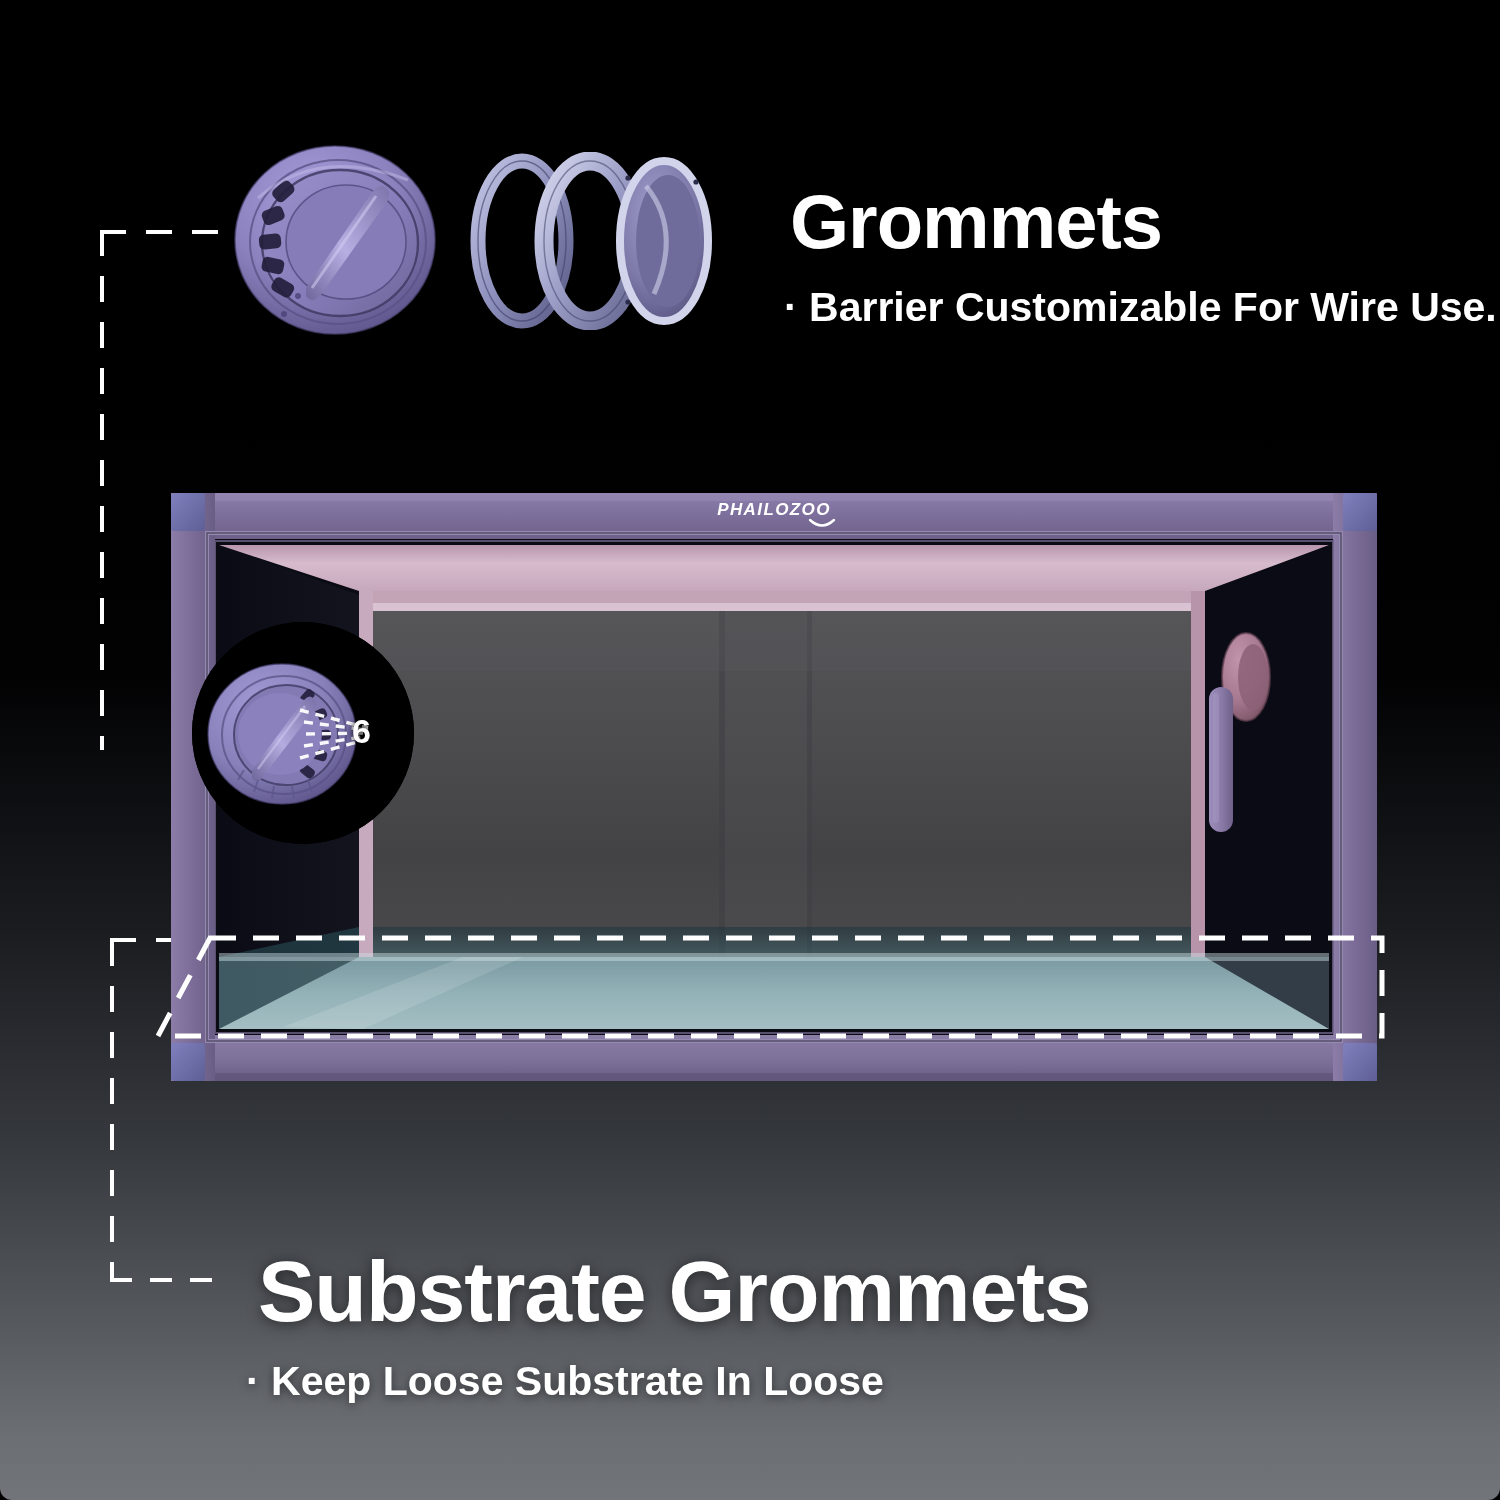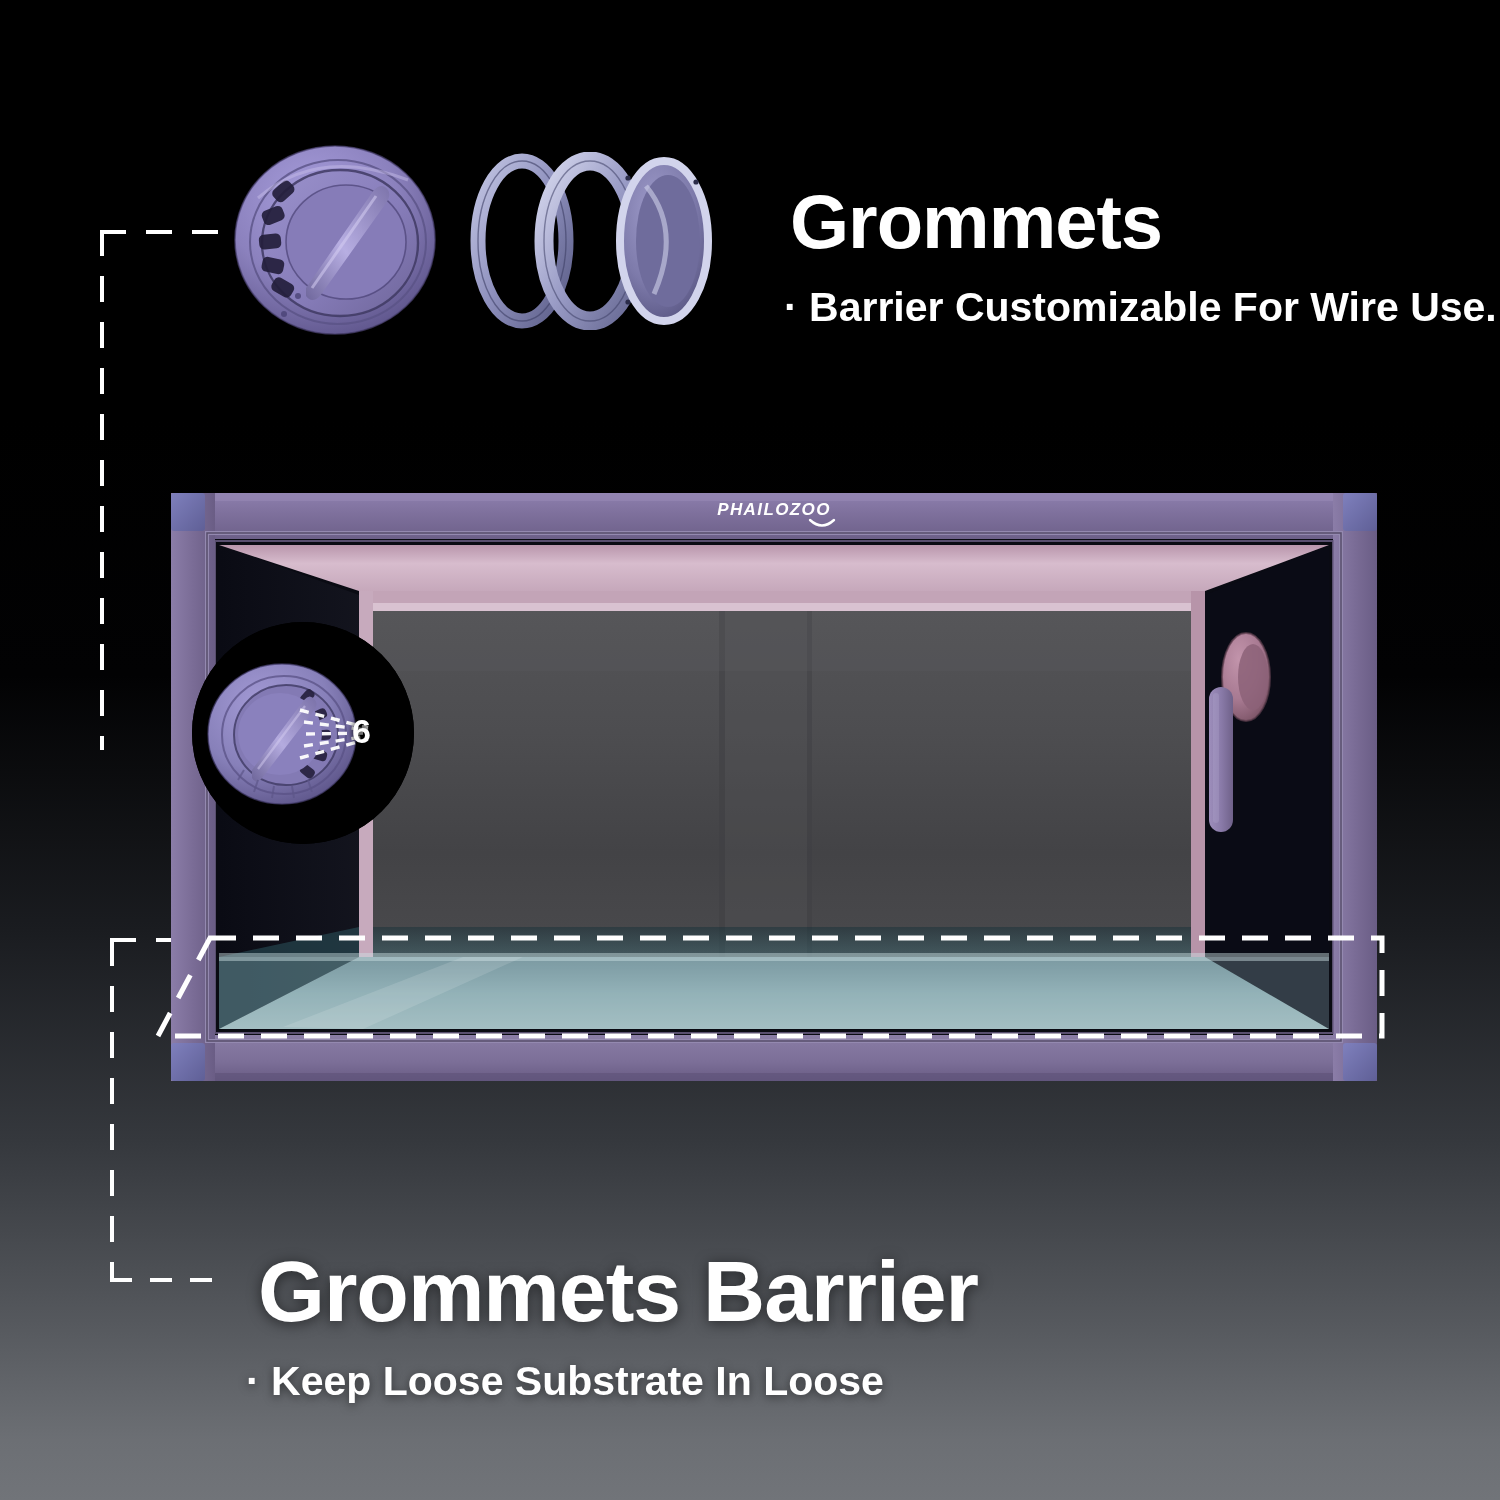--- a/index.html
+++ b/index.html
@@ -1,20 +1,20 @@
 <!DOCTYPE html>
 <html><head>
 <meta charset="utf-8">
 <style>
   html,body{margin:0;padding:0;background:#000;}
   body{width:1500px;height:1500px;overflow:hidden;font-family:"Liberation Sans",sans-serif;}
 
   #stage{position:relative;width:1500px;height:1500px;
     background:linear-gradient(180deg,#000000 0%,#000000 28%,#020203 45%,#1a1c20 62%,#35383d 76%,#55585d 88%,#6c6f74 96%,#717479 100%);
-    overflow:hidden;}
+    overflow:hidden;border-radius:12px;}
 
   
   .hdg{position:absolute;color:#fff;font-weight:bold;letter-spacing:-1px;
        text-shadow:0 2px 14px rgba(0,0,0,.55);white-space:nowrap;}
   .sub{position:absolute;color:#fff;font-weight:bold;white-space:nowrap;
        text-shadow:0 2px 10px rgba(0,0,0,.5);}
 
   #grommets-title{left:790px;top:178px;font-size:76px;}
   #grommets-sub{left:784px;top:284px;font-size:41px;}
   #substrate-title{left:258px;top:1242px;font-size:86px;}
@@ -317,16 +317,16 @@
     <g stroke="#ffffff" stroke-width="3.4" stroke-dasharray="9 7" fill="none" opacity=".95">
       <path d="M108 88 L176 106"></path>
       <path d="M112 100 L176 108"></path>
       <path d="M114 112 L176 111"></path>
       <path d="M112 124 L176 114"></path>
       <path d="M108 136 L176 117"></path>
     </g>
   </svg>
   <div id="callout-num">6</div>
 
-  <div class="hdg" id="substrate-title">Grommets Barrier</div>
+  <div class="hdg" id="substrate-title">Substrate Grommets</div>
   <div class="sub" id="substrate-sub">· Keep Loose Substrate In Loose</div>
 
 </div>
 
 </body></html>

